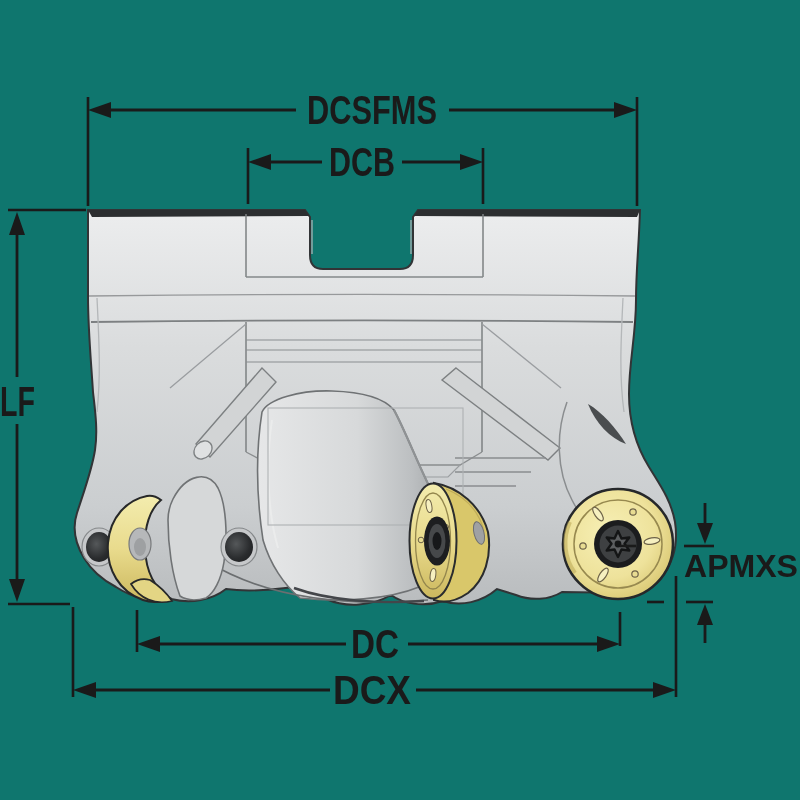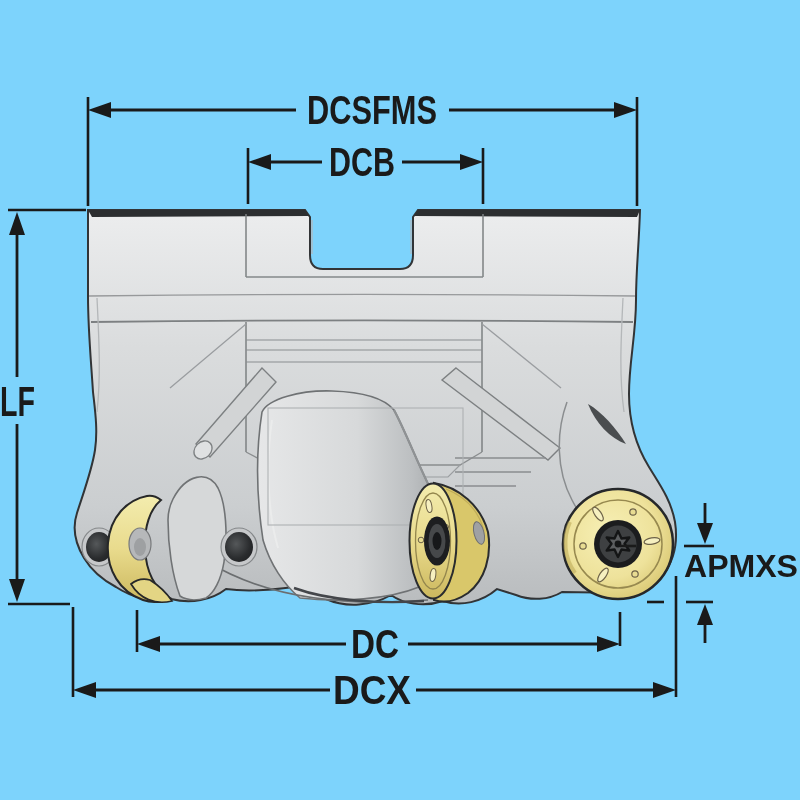--- a/index.html
+++ b/index.html
@@ -1,16 +1,16 @@
 <!DOCTYPE html>
 <html><head>
 <meta charset="utf-8">
 <style>
   html,body{margin:0;padding:0;background:#ffffff;}
-  .stage{width:800px;height:800px;position:relative;background:#7dd3fc;overflow:hidden;}
+  .stage{width:800px;height:800px;position:relative;background:#0f766e;overflow:hidden;}
   svg{display:block;}
   text.dim-label{
     font-family:"Liberation Sans", sans-serif;
     font-weight:700;
     fill:#1a1a1a;
   }
 </style>
 </head>
 <body>
 

